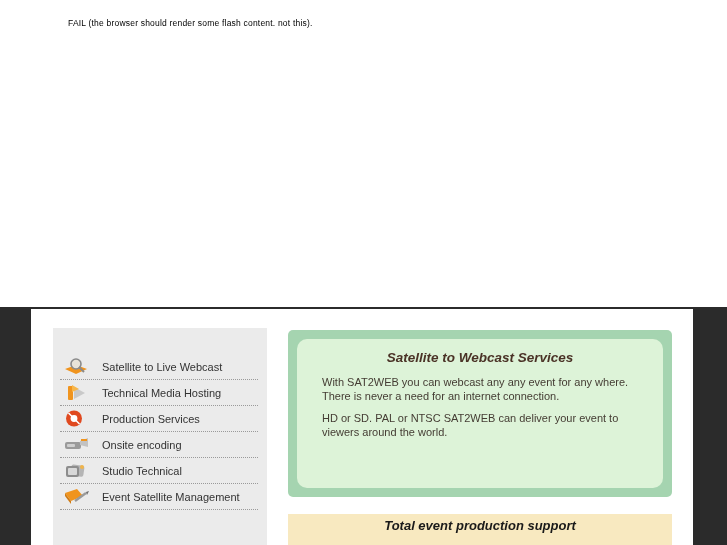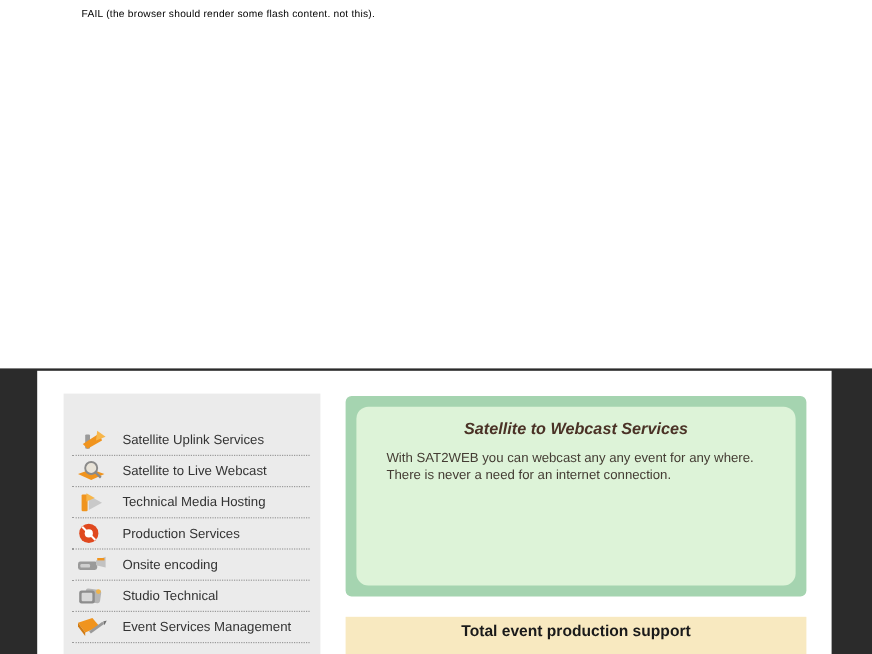--- a/index.html
+++ b/index.html
@@ -4,21 +4,21 @@
 <style>
   * { margin:0; padding:0; box-sizing:border-box; }
   html,body { width:727px; height:545px; }
   body {
     position:relative;
     background:#ffffff;
     font-family:"Liberation Sans", sans-serif;
     overflow:hidden;
   }
   .fail-text {
-    position:absolute; left:28px; top:6px;
+    position:absolute; left:28px; top:18px;
     font-size:8.5px; color:#000; letter-spacing:.2px;padding-left:40px;
   }
   .band {
     position:absolute; left:0; top:307px; width:727px; height:238px;
     background:#2b2b2b;
   }
   .content-col {
     position:absolute; left:31px; top:309px; width:662px; height:236px;
     background:#ffffff; overflow:hidden;
   }
@@ -54,44 +54,34 @@
   }
   .green-para {
     font-size:11px; line-height:13.5px; color:#443c33; margin-bottom:9px;margin-left:13px;
   }
   
   .yellow-box {
     position:absolute; left:257px; top:205px; width:384px; height:42px;
     background:#f8e9c0; text-align:center; padding-top:4px;
   }
   .yellow-title {
-    font-size:13px; font-weight:bold; color:#1a1a1a;
+    font-size:13px; font-weight:bold; font-style:italic; color:#1a1a1a;
   }
 </style>
 </head>
 <body>
 
 <div class="fail-text">FAIL (the browser should render some flash content. not this).</div>
 
 <div class="band"></div>
 
 <div class="content-col">
 
   <div class="sidebar">
 
-    <div class="menu-item">
-      <span class="menu-icon">
-        <svg viewBox="0 0 26 19">
-            <rect x="8" y="5" width="4" height="12" rx="1" fill="#9a9a9a"></rect>
-            <polygon points="6,13 20,4 22,10 10,17" fill="#f0941e"></polygon>
-            <polygon points="18,2 25,7 17,10" fill="#f7b64a"></polygon>
-          </svg>
-      </span>
-      <span class="menu-label">Satellite Uplink Services</span>
-    </div>
 
     <div class="menu-item">
       <span class="menu-icon">
         <svg viewBox="0 0 26 19">
             <polygon points="2,12 13,8 24,12 13,17" fill="#f0941e"></polygon>
             <circle cx="13" cy="7" r="5" fill="#e8e3d8" stroke="#8a8a8a" stroke-width="1.6"></circle>
             <line x1="16" y1="10" x2="21" y2="15" stroke="#8a8a8a" stroke-width="2"></line>
           </svg>
       </span>
       <span class="menu-label">Satellite to Live Webcast</span>
@@ -145,29 +135,30 @@
 
     <div class="menu-item">
       <span class="menu-icon">
         <svg viewBox="0 0 26 19">
             <polygon points="2,6 14,2 20,9 8,14" fill="#f0941e"></polygon>
             <polygon points="2,6 8,14 8,17 2,9" fill="#d07a12"></polygon>
             <line x1="12" y1="14" x2="23" y2="6" stroke="#9a9a9a" stroke-width="2.4"></line>
             <polygon points="23,5 26,4 24,8" fill="#6e6e6e"></polygon>
           </svg>
       </span>
-      <span class="menu-label">Event Services Management</span>
+      <span class="menu-label">Event Satellite Management</span>
     </div>
 
   </div>
 
   <div class="green-box">
     <div class="green-inner">
       <div class="green-title">Satellite to Webcast Services</div>
       <p class="green-para">With SAT2WEB you can webcast any any event for any where. There is never a need for an internet connection.</p>
+      <p class="green-para">HD or SD. PAL or NTSC SAT2WEB can deliver your event to viewers around the world.</p>
     </div>
   </div>
 
   <div class="yellow-box">
     <div class="yellow-title">Total event production support</div>
   </div>
 
 </div>
 
 </body></html>

